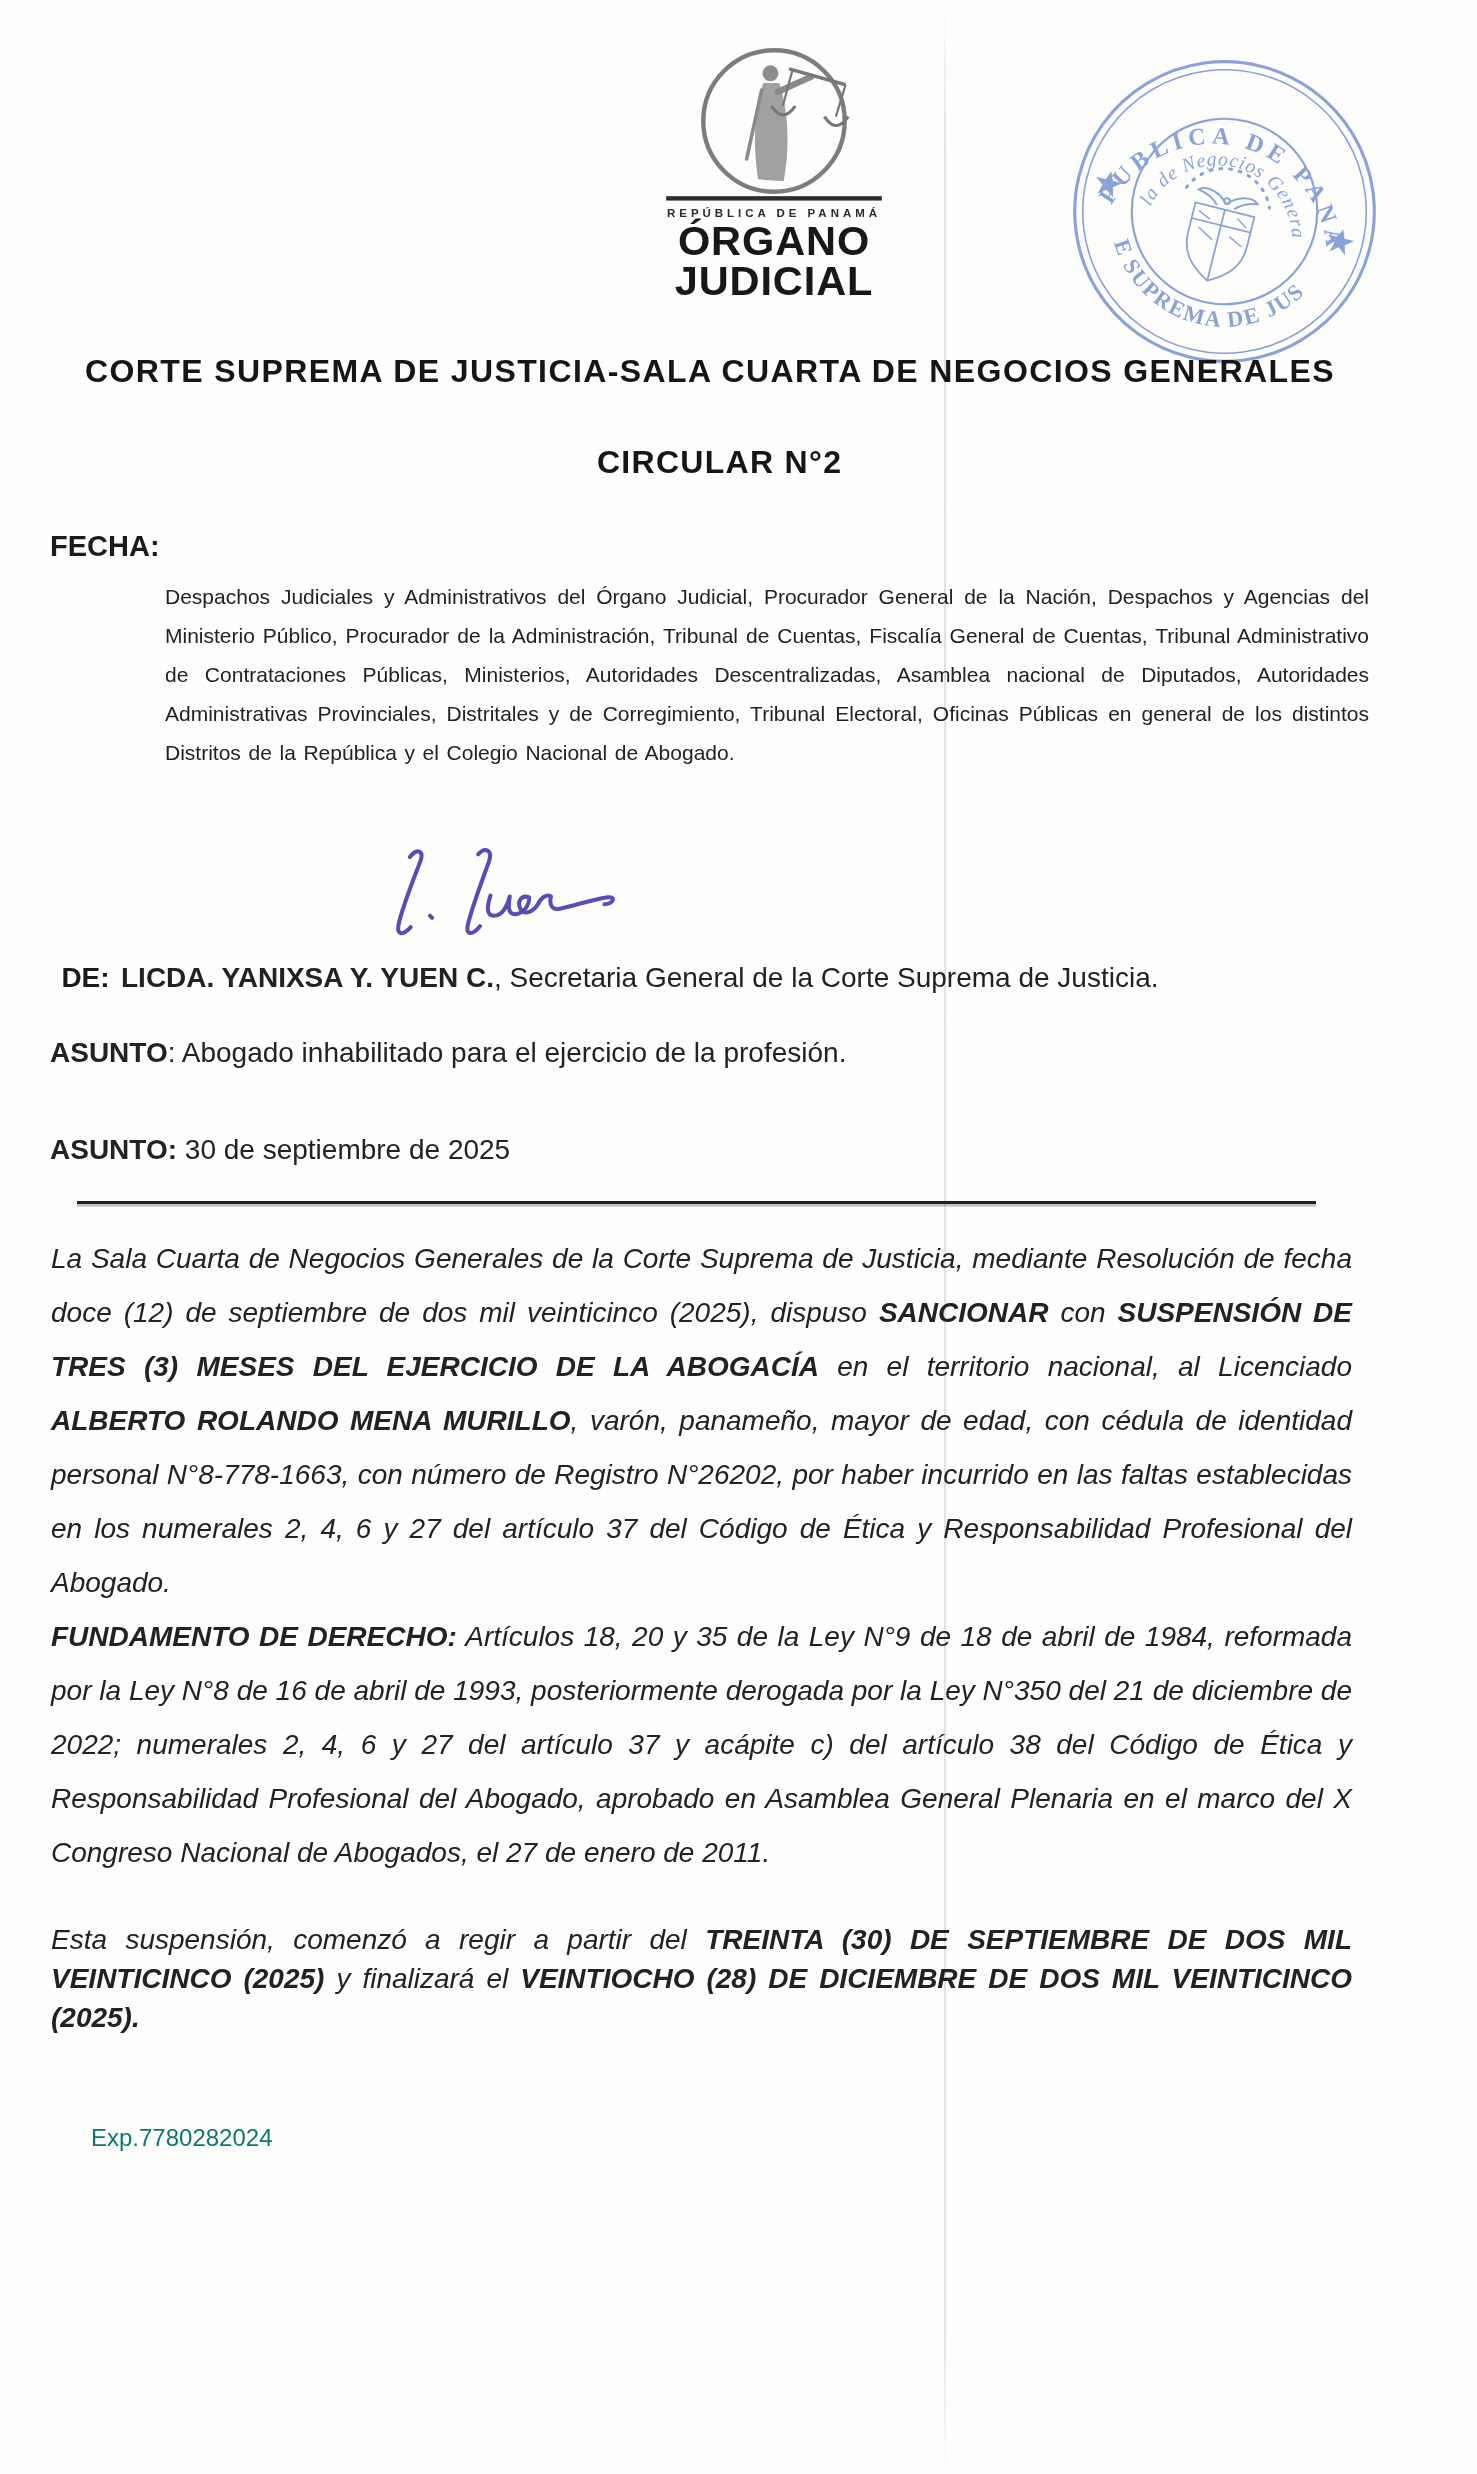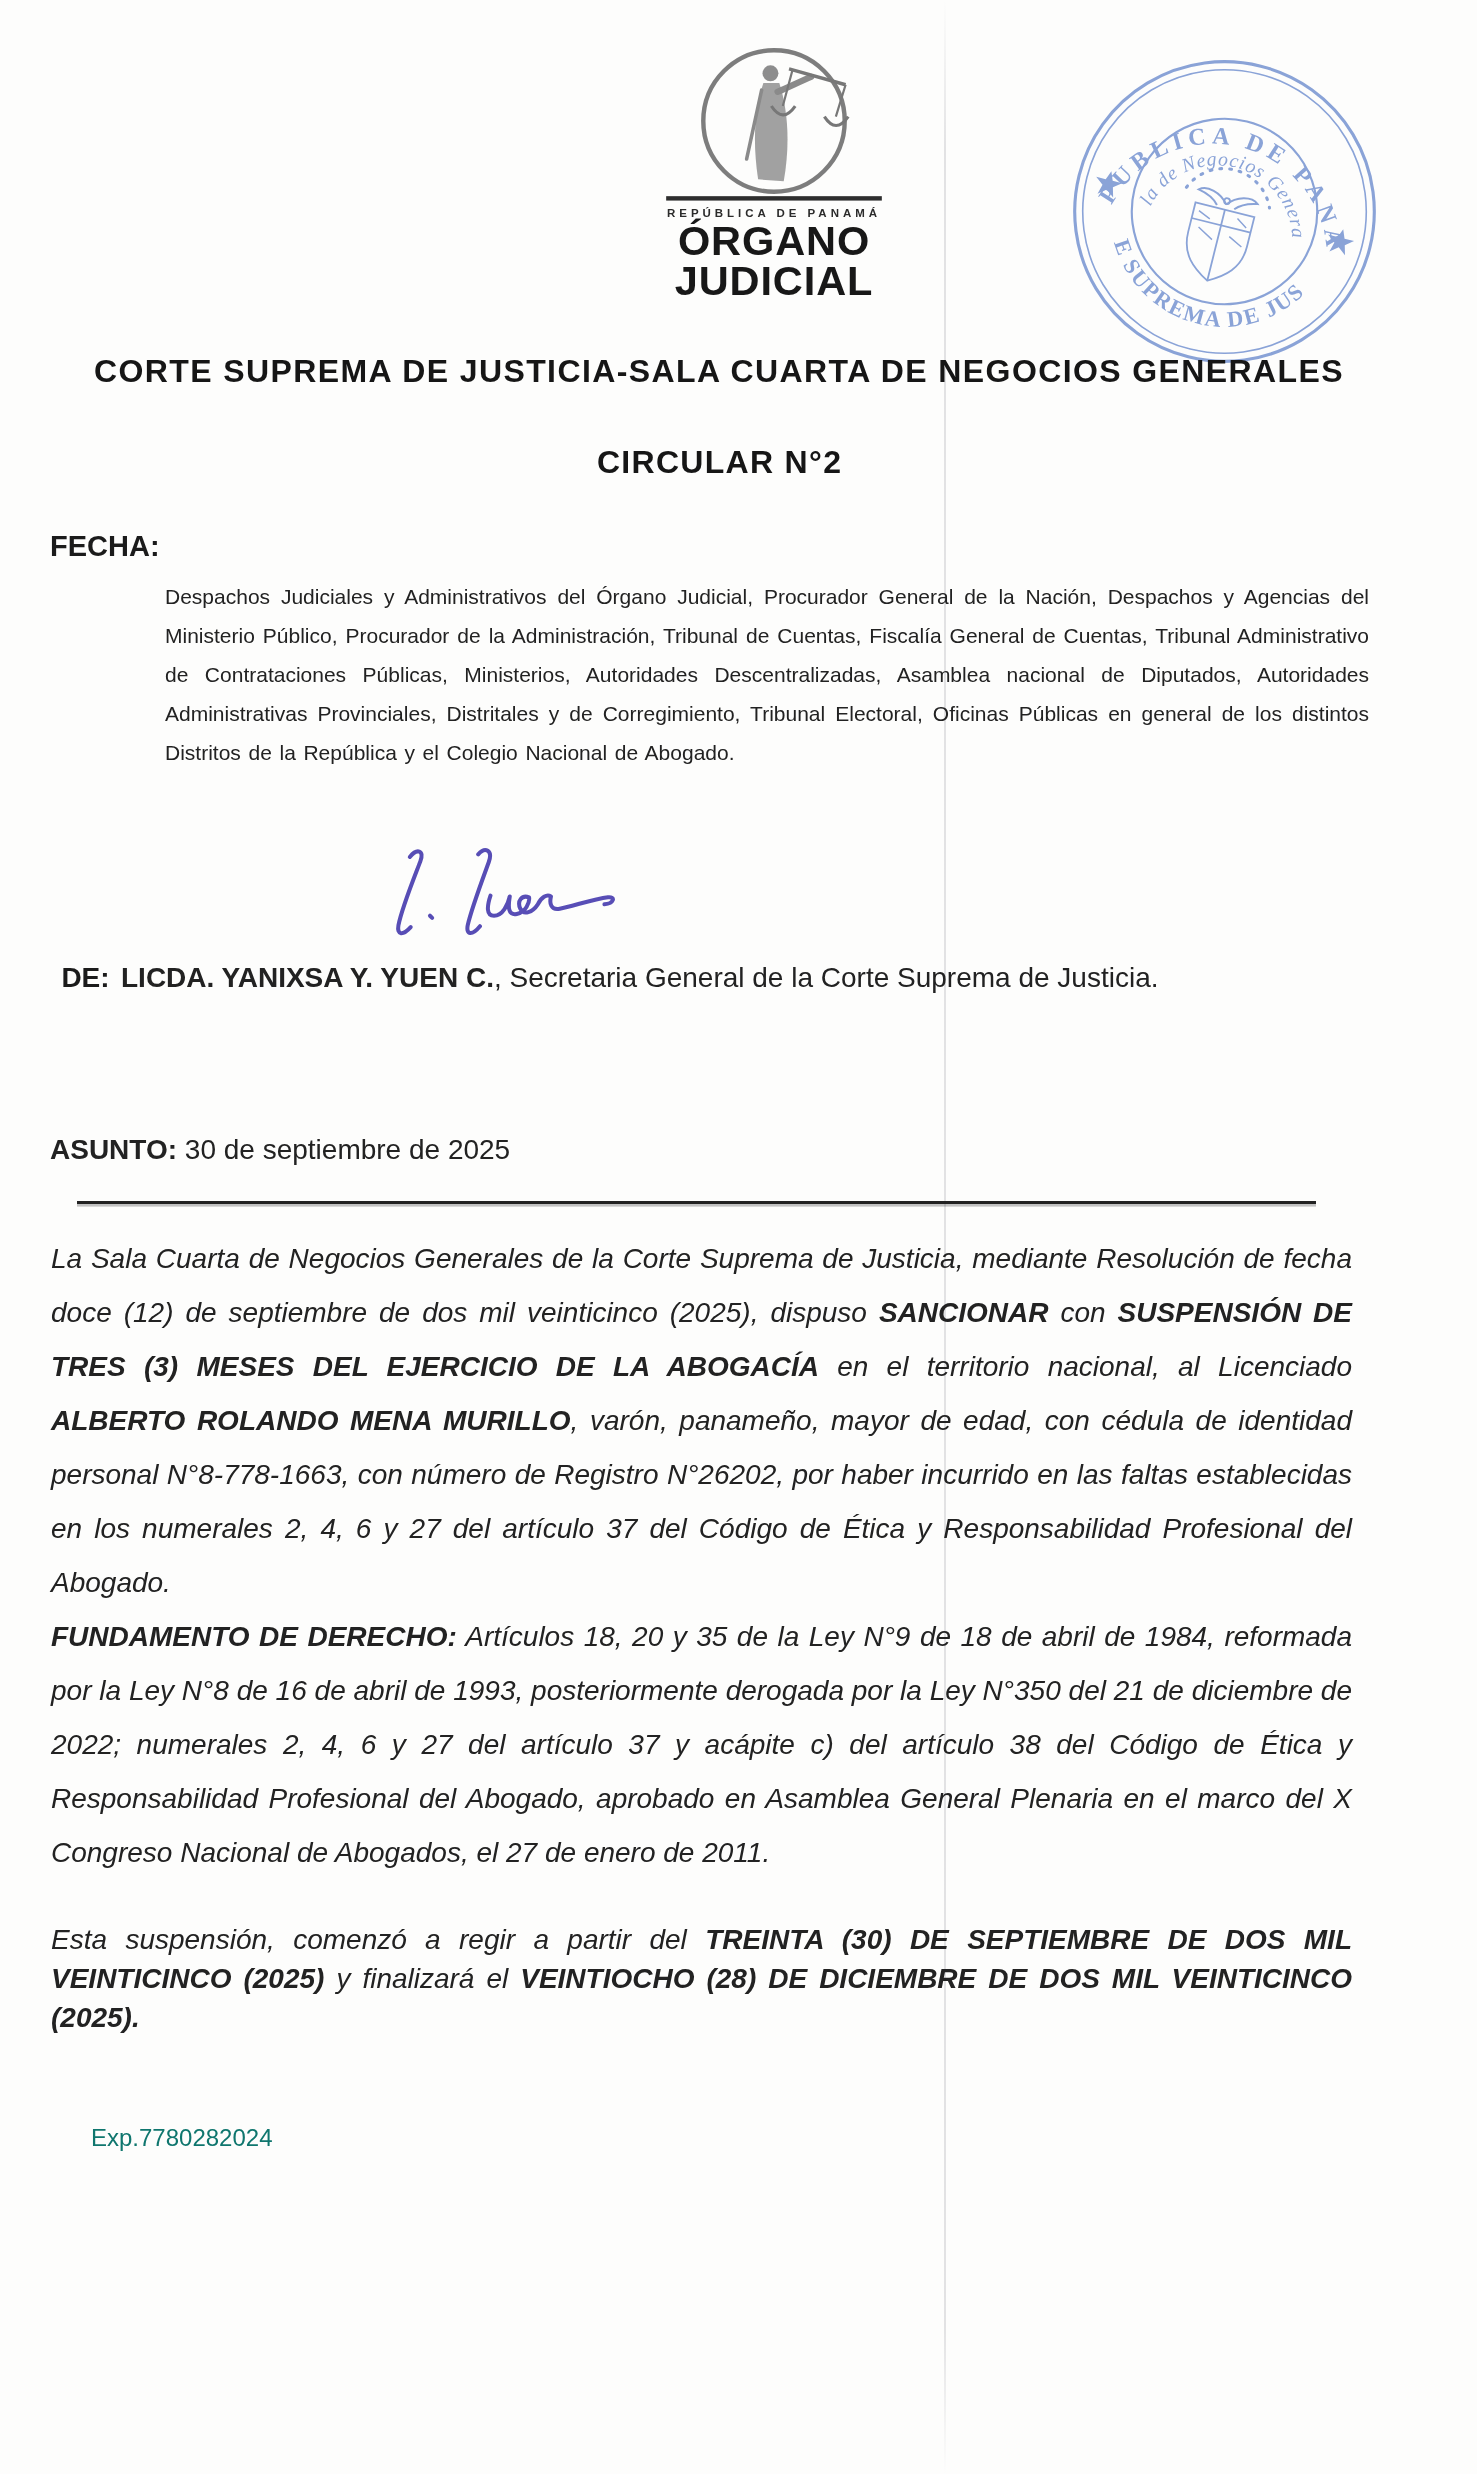--- a/index.html
+++ b/index.html
@@ -12,21 +12,21 @@
     position:absolute;left:944px;top:0;width:1.8px;height:100%;
     background:linear-gradient(to bottom,rgba(200,200,200,0) 0%,rgba(185,185,190,.40) 6%,rgba(185,185,190,.40) 94%,rgba(200,200,200,0) 100%);
     pointer-events:none;
   }
   .logo{position:absolute;left:620px;top:30px;width:230px;height:274px;margin-left:39px;}
   .seal{
     position:absolute;left:1064px;top:51px;width:321px;height:321px;
     mix-blend-mode:multiply;opacity:.88;
   }
   .doc-title{
-    position:absolute;left:17px;top:353px;width:1404px;text-align:center;
+    position:absolute;left:8px;top:353px;width:1404px;text-align:center;
     font-weight:bold;font-size:32px;letter-spacing:1.4px;color:#161616;
   }
   .circular-no{
     position:absolute;left:17.6px;top:444px;width:1404px;text-align:center;
     font-weight:bold;font-size:32px;letter-spacing:1.3px;color:#161616;
   }
   .para-label{position:absolute;left:50px;top:530px;font-weight:bold;font-size:29px;}
   .para-body{
     position:absolute;left:121px;top:577px;width:1204px;
     font-size:21px;line-height:39px;text-align:justify;word-spacing:1.8px;color:#222;margin-left:44px;
@@ -133,20 +133,21 @@
         <path d="M120,15 C128,6 137,10 132,24 C124,46 112,78 108,96 C106,107 113,108 122,97"></path>
         <path d="M134,62 C130,74 129,85 138,85 C148,85 154,72 156,63 C154,75 154,85 164,83 C174,81 179,70 178,64 C170,61 164,68 168,77 C172,85 182,81 188,72 C192,64 198,60 203,63 C201,71 203,79 213,77 C228,74 252,66 268,64 C277,63 275,71 264,72"></path>
       </g>
     </svg>
   </div>
 
   <div class="kv-row de-row">
     <span class="kv-label">DE:</span><span><span style="font-weight: bold;">LICDA. YANIXSA Y. YUEN C.</span><span>, Secretaria General de la Corte Suprema de Justicia.</span></span>
   </div>
 
+  <div class="kv-row asunto-row"><span style="font-weight: bold;">ASUNTO</span><span>: Abogado inhabilitado para el ejercicio de la profesión.</span></div>
 
   <div class="kv-row fecha-row"><span style="font-weight: bold;">ASUNTO:</span><span> 30 de septiembre de 2025</span></div>
 
   <div class="rule"></div>
 
   <div class="body-block">
     <p class="body-p"><span>La Sala Cuarta de Negocios Generales de la Corte Suprema de Justicia, mediante Resolución de fecha doce (12) de septiembre de dos mil veinticinco (2025), dispuso </span><span style="font-weight: bold;">SANCIONAR</span><span> con </span><span style="font-weight: bold;">SUSPENSIÓN DE TRES (3) MESES DEL EJERCICIO DE LA ABOGACÍA</span><span> en el territorio nacional, al Licenciado </span><span style="font-weight: bold;">ALBERTO ROLANDO MENA MURILLO</span><span>, varón, panameño, mayor de edad, con cédula de identidad personal N°8-778-1663, con número de Registro N°26202, por haber incurrido en las faltas establecidas en los numerales 2, 4, 6 y 27 del artículo 37 del Código de Ética y Responsabilidad Profesional del Abogado.</span></p>
     <p class="body-p"><span style="font-weight: bold;">FUNDAMENTO DE DERECHO:</span><span> Artículos 18, 20 y 35 de la Ley N°9 de 18 de abril de 1984, reformada por la Ley N°8 de 16 de abril de 1993, posteriormente derogada por la Ley N°350 del 21 de diciembre de 2022; numerales 2, 4, 6 y 27 del artículo 37 y acápite c) del artículo 38 del Código de Ética y Responsabilidad Profesional del Abogado, aprobado en Asamblea General Plenaria en el marco del X Congreso Nacional de Abogados, el 27 de enero de 2011.</span></p>
     <p class="body-p-tight"><span>Esta suspensión, comenzó a regir a partir del </span><span style="font-weight: bold;">TREINTA (30) DE SEPTIEMBRE DE DOS MIL VEINTICINCO (2025)</span><span> y finalizará el </span><span style="font-weight: bold;">VEINTIOCHO (28) DE DICIEMBRE DE DOS MIL VEINTICINCO (2025).</span></p>
   </div>

